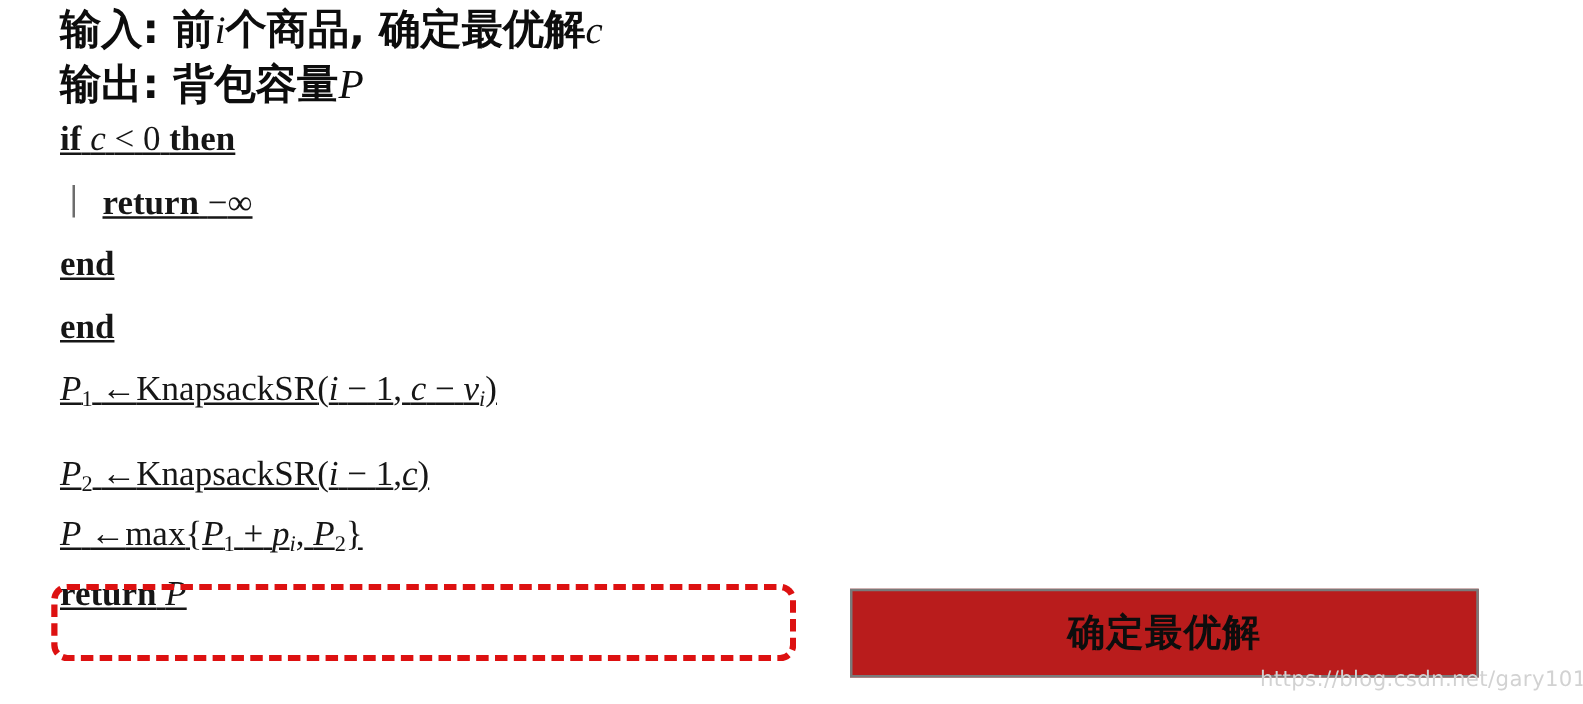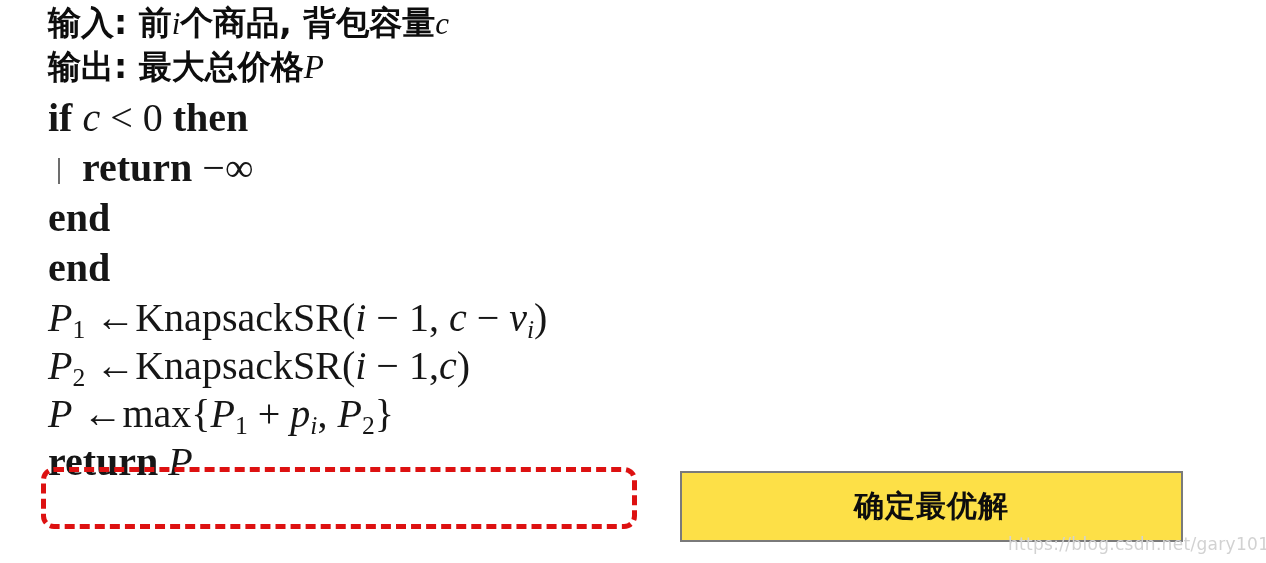--- a/index.html
+++ b/index.html
@@ -43,22 +43,23 @@
     font-weight: normal;
     font-size: 31px;
   }
   .cjk-line .mathvar.cap {
     font-size: 33px;
   }
 
   
   .pseudo {
     font-family: "Liberation Serif", "DejaVu Serif", serif;
-    font-size: 40px;
+    font-size: 28px;
     color: #161616;
+    text-decoration: underline;
   }
   .kw {
     font-weight: bold;
   }
   .mv {
     font-style: italic;
   }
   .rm {
     font-style: normal;
   }
@@ -99,21 +100,21 @@
 
   
   #callout-box {
     position: absolute;
     left: 680px;
     top: 471px;
     width: 503px;
     height: 71px;
     border: 2px solid #7a7a7a;
     box-sizing: border-box;
-    background: #fde047;
+    background: #b91c1c;
     display: flex;
     align-items: center;
     justify-content: center;
   }
   #callout-box .callout-text {
     font-family: "DejaVu Sans", "Liberation Sans", sans-serif;
     font-weight: bold;
     font-size: 30px;
     color: #0d0d0d;
     letter-spacing: 1px;
@@ -130,25 +131,25 @@
     white-space: nowrap;
     letter-spacing: 0.3px;
   }
 </style>
 </head>
 <body>
 
 <div id="algorithm-block">
 
   <div class="code-line cjk-line" style="height:44px; padding-top:4px;">
-    <span>输入:</span><span> 前</span><span class="mathvar">i</span><span>个商品, 背包容量</span><span class="mathvar">c</span>
+    <span>输入:</span><span> 前</span><span class="mathvar">i</span><span>个商品, 确定最优解</span><span class="mathvar">c</span>
   </div>
 
   <div class="code-line cjk-line" style="height:48px;">
-    <span>输出:</span><span> 最大总价格</span><span class="mathvar cap">P</span>
+    <span>输出:</span><span> 背包容量</span><span class="mathvar cap">P</span>
   </div>
 
   <div class="code-line pseudo" style="height:50px;">
     <span class="kw">if</span><span> </span><span class="mv">c</span><span> </span><span class="rm">&lt;</span><span> </span><span class="rm">0</span><span> </span><span class="kw">then</span>
   </div>
 
   <div class="code-line pseudo" style="height:50px;">
     <span class="guide"></span><span class="kw">return</span><span> </span><span class="rm">−</span><span class="rm">∞</span>
   </div>
 
@@ -159,21 +160,21 @@
 
 
   <div class="code-line pseudo" style="height:50px;">
     <span class="kw">end</span>
   </div>
 
   <div class="code-line pseudo" style="height:48px;">
     <span class="mv">P</span><span class="sub-rm">1</span><span> </span><span class="rm">←</span><span class="rm">KnapsackSR</span><span class="rm">(</span><span class="mv">i</span><span> </span><span class="rm">−</span><span> </span><span class="rm">1</span><span class="rm">,</span><span> </span><span class="mv">c</span><span> </span><span class="rm">−</span><span> </span><span class="mv">v</span><span class="sub">i</span><span class="rm">)</span>
   </div>
 
-  <div class="code-line pseudo" style="height:48px;">
+  <div class="code-line pseudo" style="height:48px;margin-top:20px;">
     <span class="mv">P</span><span class="sub-rm">2</span><span> </span><span class="rm">←</span><span class="rm">KnapsackSR</span><span class="rm">(</span><span class="mv">i</span><span> </span><span class="rm">−</span><span> </span><span class="rm">1</span><span class="rm">,</span><span class="mv">c</span><span class="rm">)</span>
   </div>
 
   <div class="code-line pseudo" style="height:48px;">
     <span class="mv">P</span><span> </span><span class="rm">←</span><span class="rm">max</span><span class="rm">{</span><span class="mv">P</span><span class="sub-rm">1</span><span> </span><span class="rm">+</span><span> </span><span class="mv">p</span><span class="sub">i</span><span class="rm">,</span><span> </span><span class="mv">P</span><span class="sub-rm">2</span><span class="rm">}</span>
   </div>
 
   <div class="code-line pseudo" style="height:48px;">
     <span class="kw">return</span><span> </span><span class="mv">P</span>
   </div>

